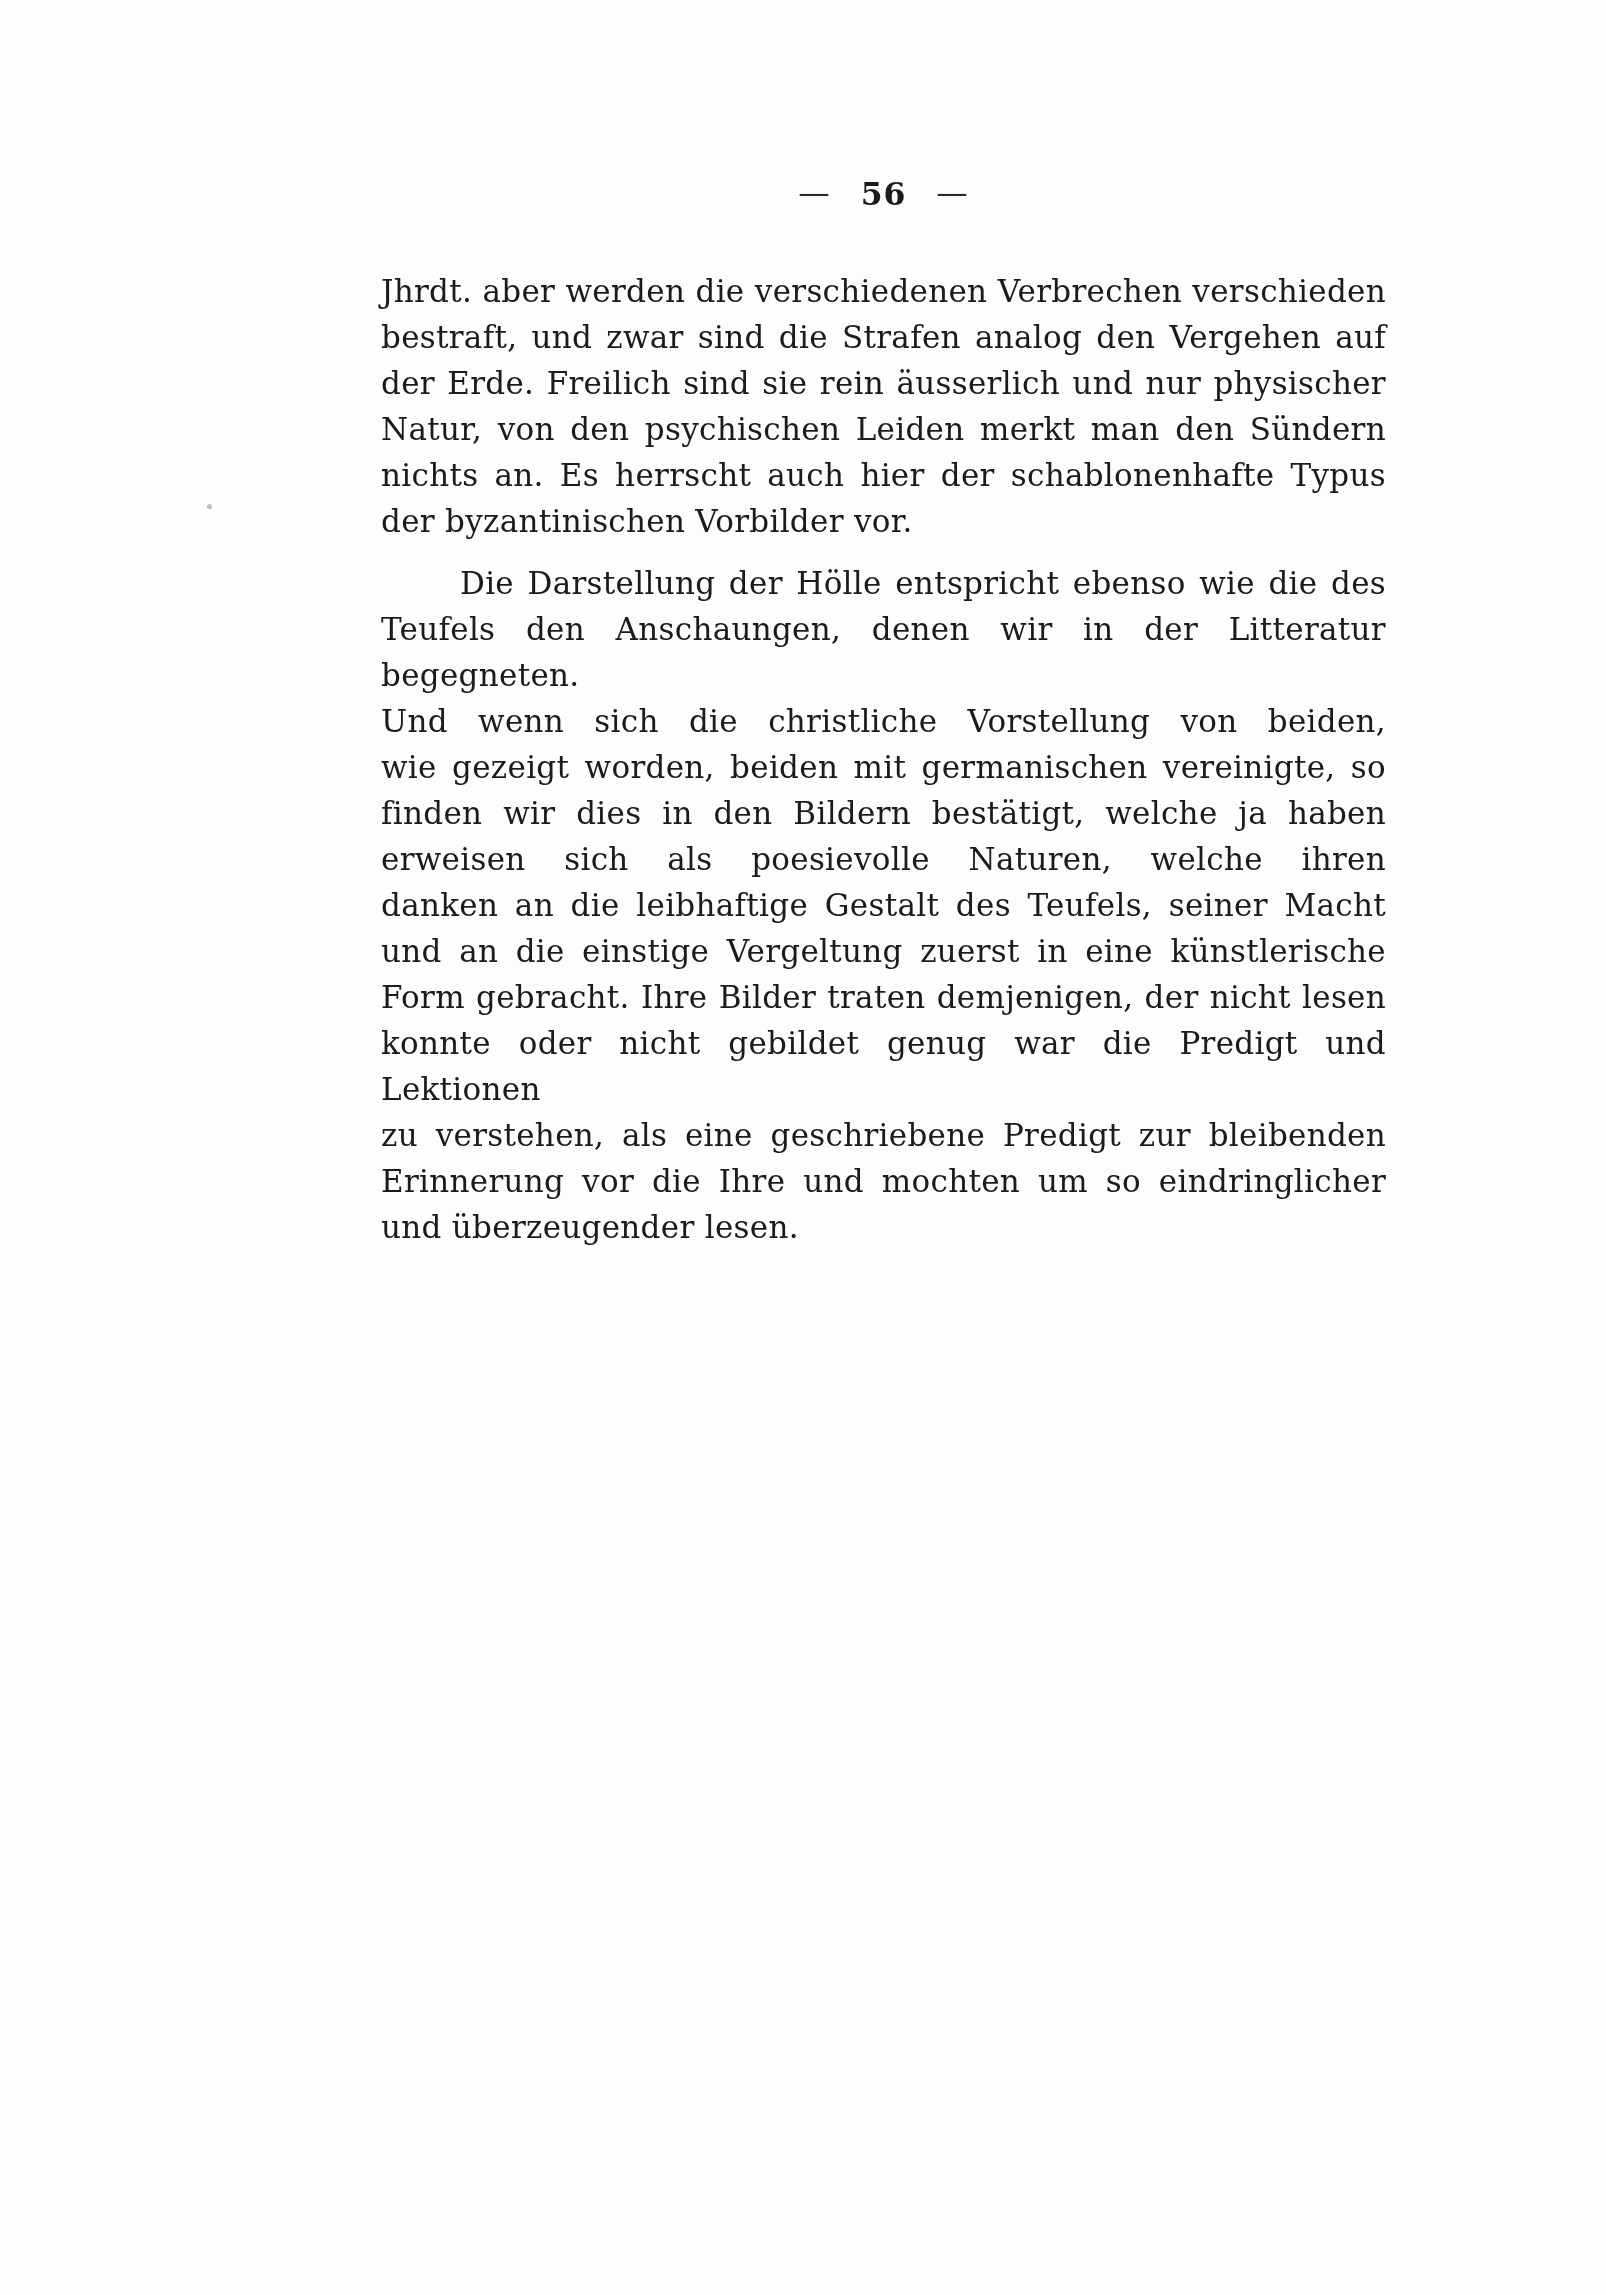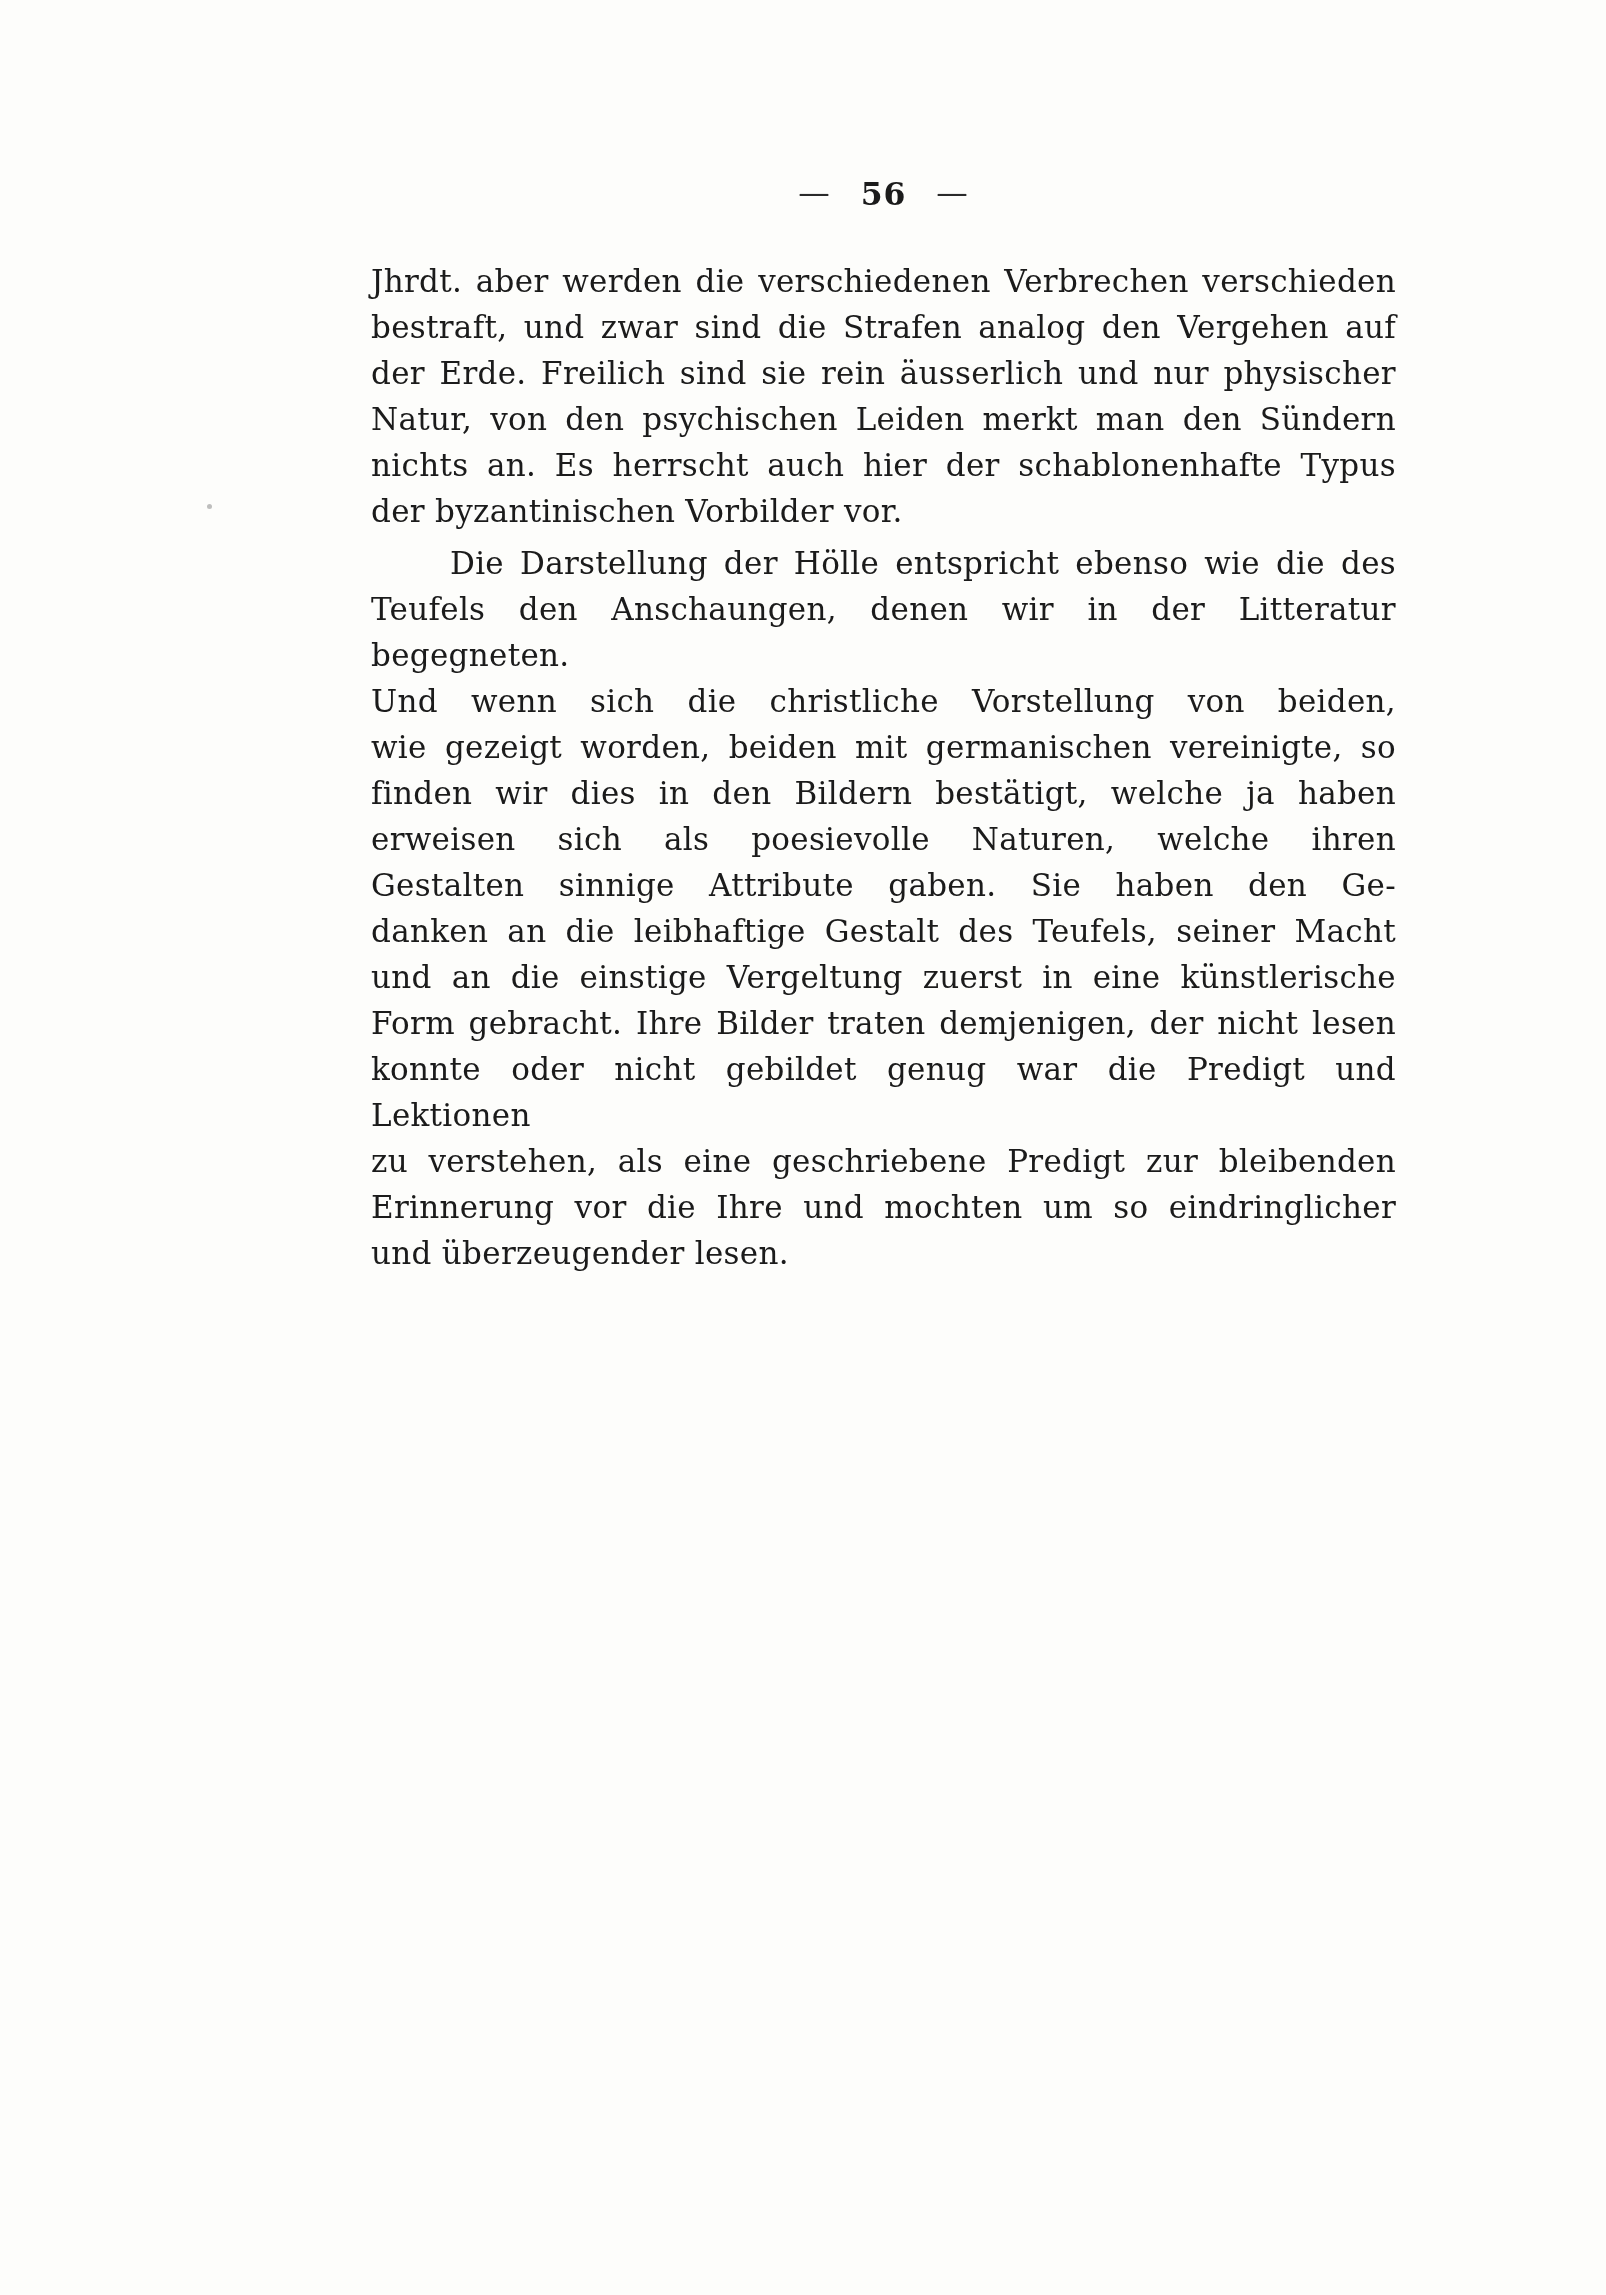--- a/index.html
+++ b/index.html
@@ -38,21 +38,21 @@
   .textblock {
     position: absolute;
     top: 252px;
     left: 365px;
     width: 1037px;
     font-size: 31px;
     line-height: 46px;
     letter-spacing: 0.3px;
   }
   .paragraph {
-    margin: 6px;
+    margin: 16px;
     padding: 0;
   }
   .line {
     text-align: justify;
     text-align-last: justify;
     text-justify: inter-word;
     white-space: normal;
   }
   .line.last {
     text-align-last: left;
@@ -93,21 +93,20 @@
         <div class="line">nichts an.  Es herrscht auch hier der schablonenhafte Typus</div>
         <div class="line last">der byzantinischen Vorbilder vor.</div>
       </div>
     <div class="paragraph">
         <div class="line indent">Die Darstellung der Hölle entspricht ebenso wie die des</div>
         <div class="line">Teufels den Anschaungen, denen wir in der Litteratur begegneten.</div>
         <div class="line">Und wenn sich die christliche Vorstellung von beiden,</div>
         <div class="line">wie gezeigt worden, beiden mit germanischen vereinigte, so</div>
         <div class="line">finden wir dies in den Bildern bestätigt, welche ja haben</div>
         <div class="line">erweisen sich als poesievolle Naturen, welche ihren</div>
-        <div class="line">Gestalten sinnige Attribute gaben.  Sie haben den Ge-</div>
         <div class="line">danken an die leibhaftige Gestalt des Teufels, seiner Macht</div>
         <div class="line">und an die einstige Vergeltung zuerst in eine künstlerische</div>
         <div class="line">Form gebracht.  Ihre Bilder traten demjenigen, der nicht lesen</div>
         <div class="line">konnte oder nicht gebildet genug war die Predigt und Lektionen</div>
         <div class="line">zu verstehen, als eine geschriebene Predigt zur bleibenden</div>
         <div class="line">Erinnerung vor die Ihre und mochten um so eindringlicher</div>
         <div class="line last">und überzeugender lesen.</div>
       </div>
   </div>
 

